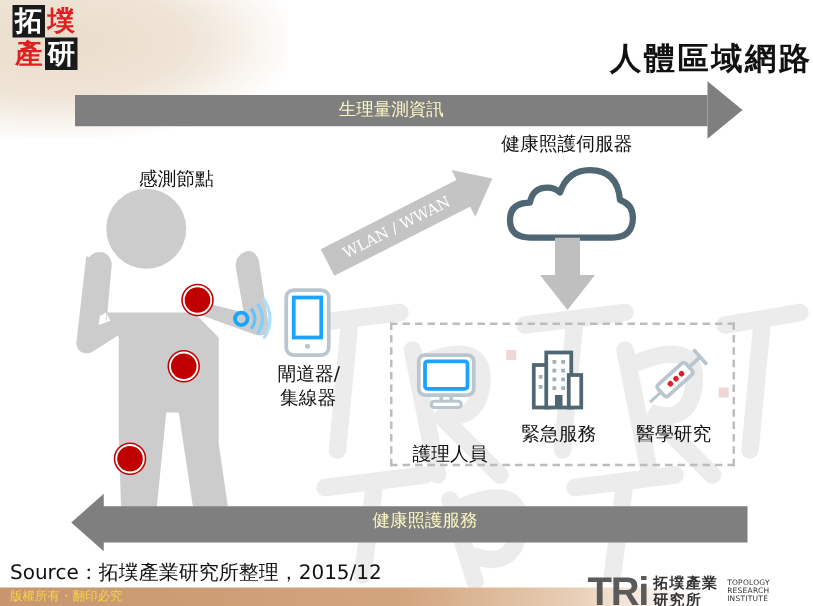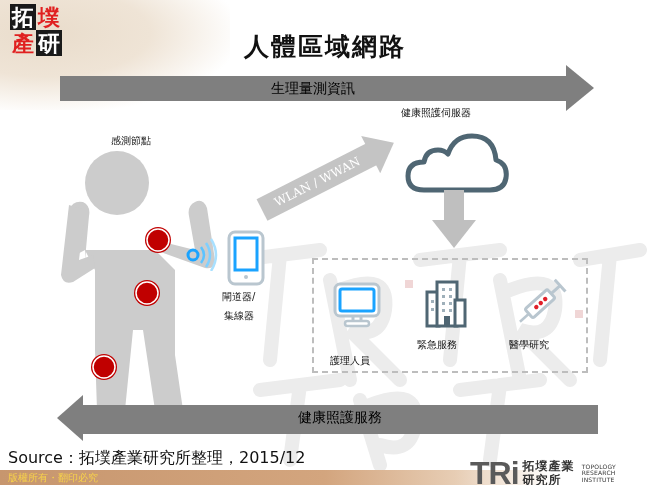--- a/index.html
+++ b/index.html
@@ -14,41 +14,41 @@
     background: radial-gradient(ellipse at 20% 30%, #e9dccb 0%, #efe4d6 40%, rgba(255,255,255,0) 75%);
   }
   .logo-cell {
     position: absolute; width: 26px; height: 26px; font-size: 22px; line-height: 26px;
     text-align: center; font-weight: bold; font-family: "DejaVu Serif", serif;
   }
   .logo-dark { background: #1a1a1a; color: #fff; }
   .logo-red  { color: #e02020; background: transparent; }
 
   .title {
-    left: 0; width: 650px; top: 30px; text-align: center;
+    left: 0; width: 650px; top: 30px; text-align: right;
     font-family: "DejaVu Serif", "Liberation Serif", serif; font-weight: bold;
     font-size: 25px; letter-spacing: 2px; color: #111;
   }
 
   
-  .arrow-bar { background: #7f7f7f; color: #000000; font-size: 14px; text-align: center; }
+  .arrow-bar { background: #7f7f7f; color: #fef9c3; font-size: 14px; text-align: center; }
   .arrow-right-bar { left: 60px; top: 76px; width: 506px; height: 25px; line-height: 25px; }
   .arrow-right-head {
     left: 566px; top: 65px; width: 0; height: 0;
     border-top: 23px solid transparent; border-bottom: 23px solid transparent;
     border-left: 28px solid #7f7f7f;
   }
   .arrow-left-bar { left: 82px; top: 405px; width: 516px; height: 29px; line-height: 25px; }
   .arrow-left-head {
     left: 57px; top: 395px; width: 0; height: 0;
     border-top: 23px solid transparent; border-bottom: 23px solid transparent;
     border-right: 26px solid #7f7f7f;
   }
 
-  .label { font-size: 10px; color: #111; white-space: nowrap; }
+  .label { font-size: 15px; color: #111; white-space: nowrap; }
 
   
   .dash-box {
     left: 312px; top: 258px; width: 276px; height: 115px;
     border: 2px dashed #bdbdbd;
   }
 
   .source { left: 8px; top: 448px; font-size: 16px; color: #111; }
   .footer-strip {
     left: 0; top: 470px; width: 650px; height: 15px;

